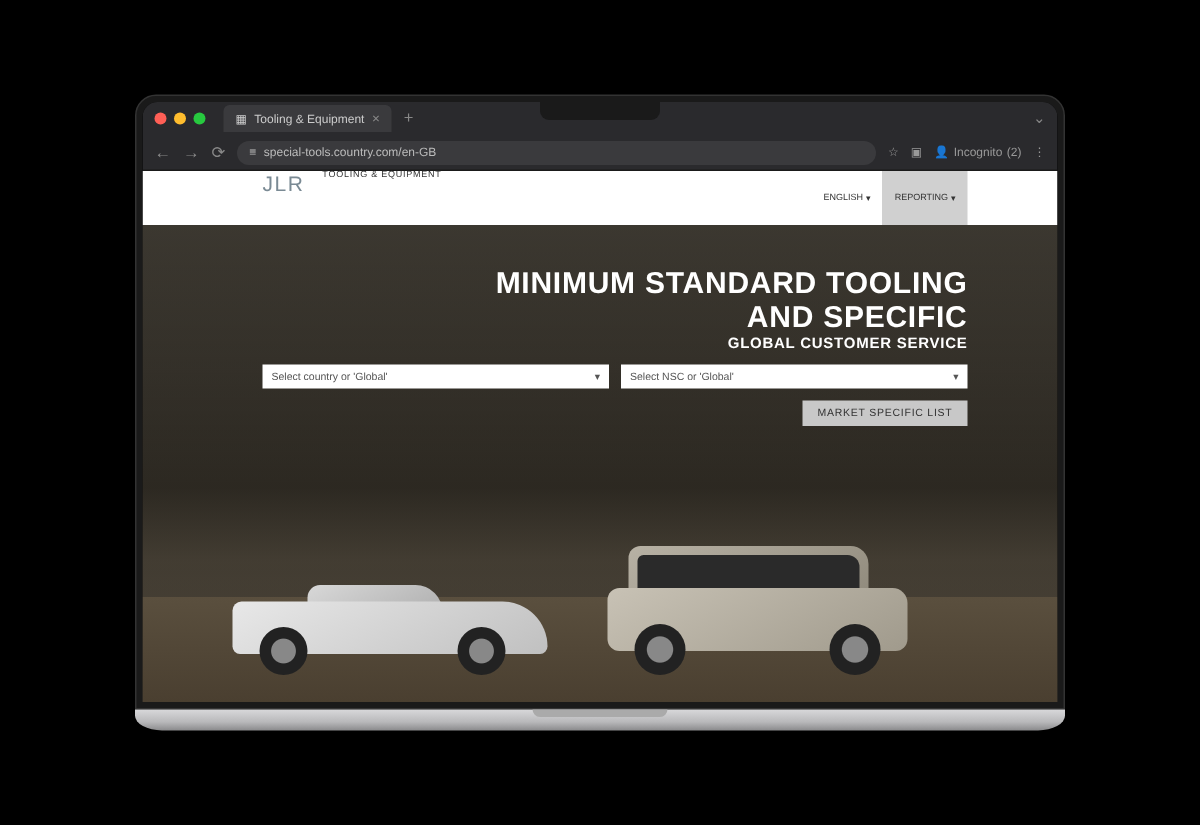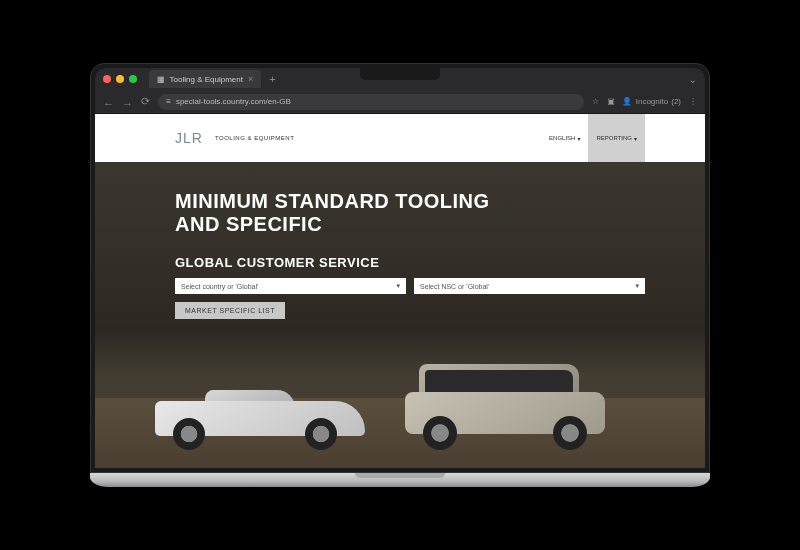--- a/index.html
+++ b/index.html
@@ -102,23 +102,23 @@
   gap: 5px;
   font-size: 8px;
   color: #bbb;
 }
 .addr-icons { display: flex; gap: 8px; align-items: center; color: #999; font-size: 8px; }
 .incog { display: flex; align-items: center; gap: 3px; }
 
 .page { height: calc(100% - 46px); display: flex; flex-direction: column; }
 .topbar {
   background: #fff;
-  height: 48px;
-  display: flex;
-  align-items: center;
+  height: 36px;
+  display: flex;
+  align-items: flex-start;
   padding: 0 60px 0 80px;
 }
 .logo {
   font-size: 14px;
   color: #7a8a94;
   font-weight: 300;
   letter-spacing: 1px;
   margin-right: 12px;
 }
 .logo-sub {
@@ -136,38 +136,39 @@
   align-items: center;
   gap: 2px;
 }
 .nav-link.active { background: #d0d0d0; }
 .hero {
   flex: 1;
   position: relative;
   background: linear-gradient(rgba(20,18,15,0.55), rgba(20,18,15,0.55)),
     linear-gradient(180deg, #6b6558 0%, #5a5448 30%, #4a4438 55%, #7a6f5c 70%, #8a7d68 100%);
   overflow: hidden;
+  text-align: right;
 }
 .content {
   position: absolute;
   top: 28px; left: 80px; right: 60px;
 }
 .title {
   color: #fff;
   font-size: 20px;
   font-weight: 700;
   letter-spacing: 0.5px;
   line-height: 1.15;
 }
 .subtitle {
   color: #fff;
-  font-size: 13px;
+  font-size: 10px;
   font-weight: 600;
   letter-spacing: 0.5px;
-  margin-top: 19px;
+  margin-top: 0;
 }
 .selects { display: flex; gap: 8px; margin-top: 8px; }
 .sel {
   flex: 1;
   background: #fff;
   height: 16px;
   display: flex;
   align-items: center;
   justify-content: space-between;
   padding: 0 6px;

